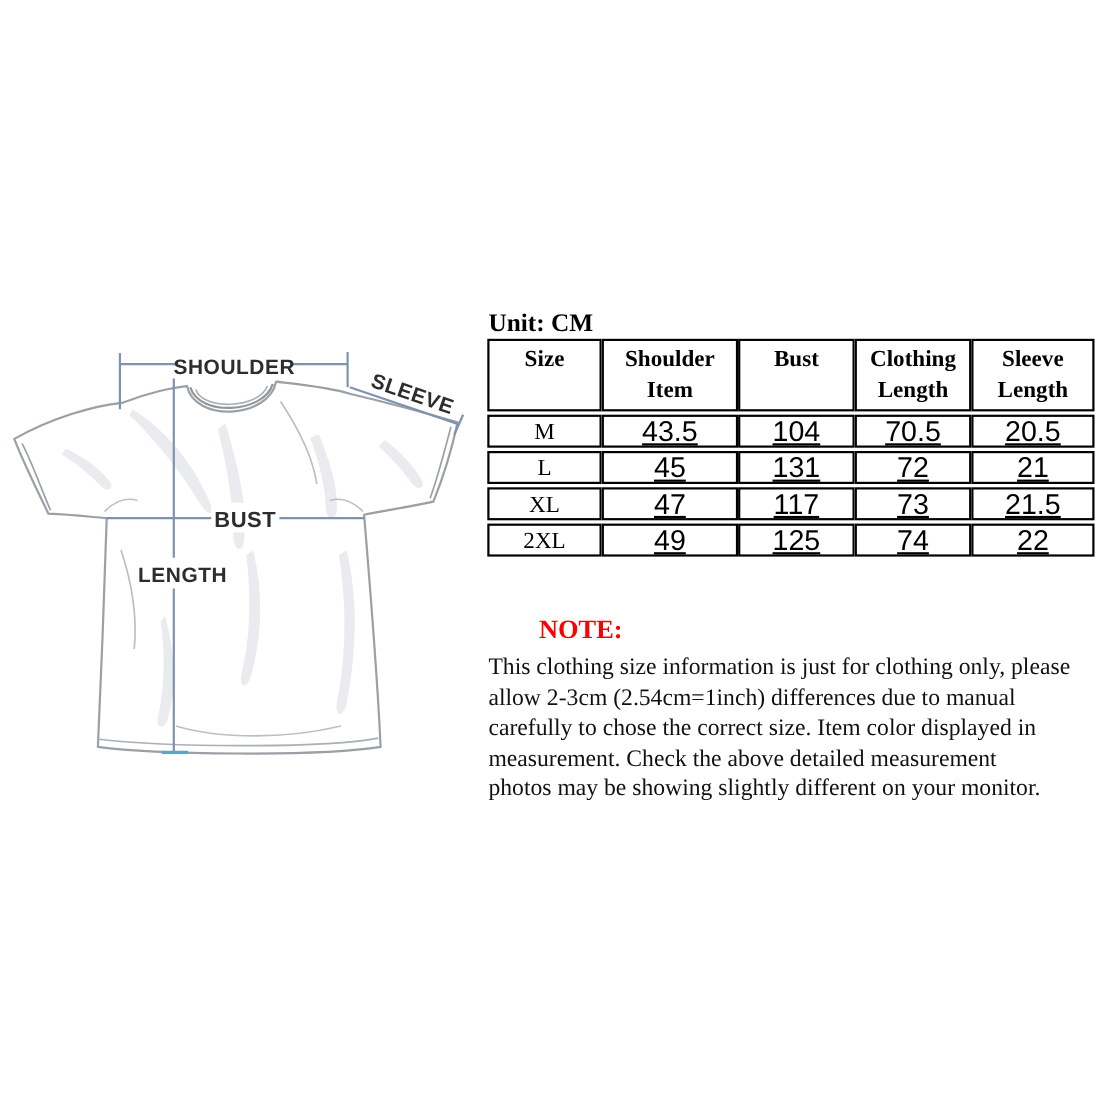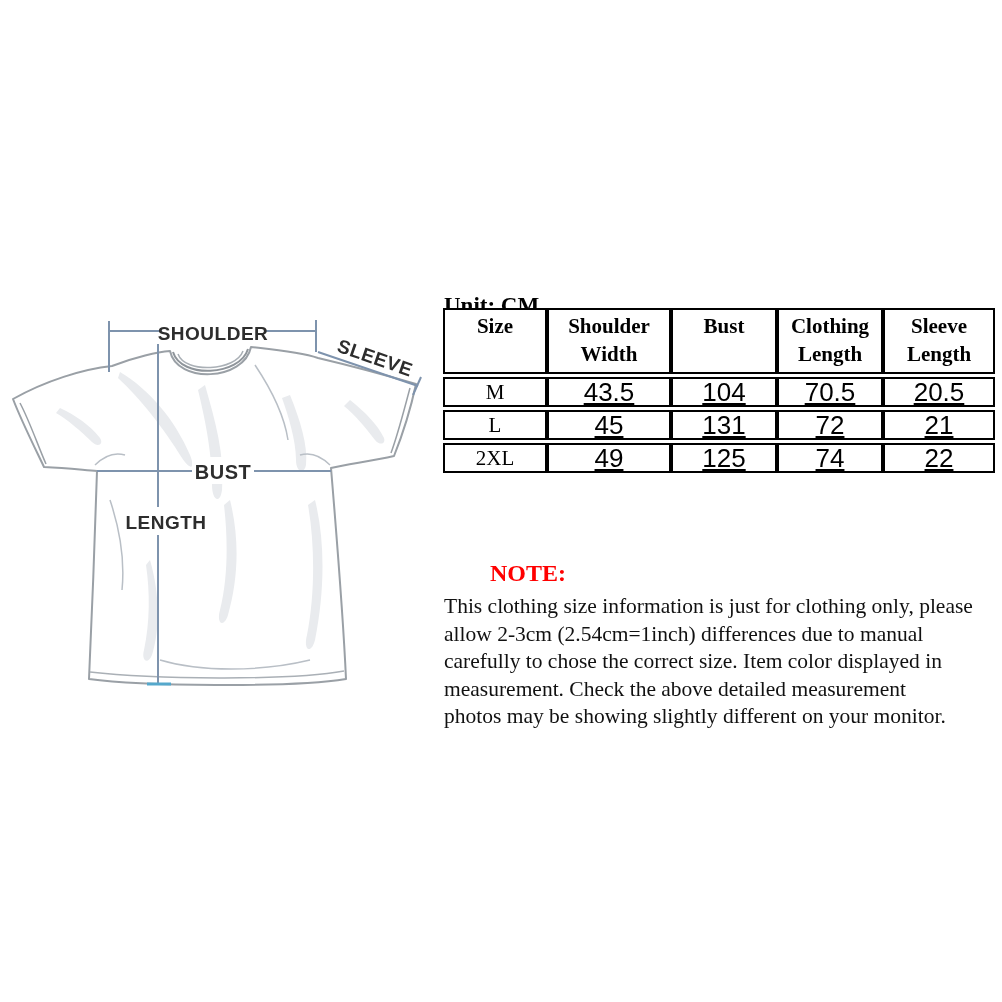--- a/index.html
+++ b/index.html
@@ -26,21 +26,20 @@
   }
 
   
   .unit-label {
     position: absolute;
     left: 444px; top: 281px;
     font-family: "Liberation Serif", serif;
     font-weight: bold;
     font-size: 23px;
     color: #000;
-    margin-top: 12px;
   }
   .size-table {
     position: absolute;
     left: 443px; top: 305px;
     border-collapse: separate;
     border-spacing: 0 3px;
     table-layout: fixed;
     width: 542px;
   }
   .size-table th, .size-table td {
@@ -175,21 +174,21 @@
   <div class="unit-label">Unit: CM</div>
 
   <table class="size-table">
     <thead>
       <tr>
         <th class="col-size">
           <div>Size</div>
         </th>
         <th class="col-shldr">
           <div>Shoulder</div>
-          <div>Width</div>
+          <div>Item</div>
         </th>
         <th class="col-bust">
           <div>Bust</div>
         </th>
         <th class="col-cloth">
           <div>Clothing</div>
           <div>Length</div>
         </th>
         <th class="col-sleeve">
           <div>Sleeve</div>
@@ -204,20 +203,27 @@
         <td class="value-cell">104</td>
         <td class="value-cell">70.5</td>
         <td class="value-cell">20.5</td>
       </tr>
       <tr>
         <td class="size-cell">L</td>
         <td class="value-cell">45</td>
         <td class="value-cell">131</td>
         <td class="value-cell">72</td>
         <td class="value-cell">21</td>
+      </tr>
+      <tr>
+        <td class="size-cell">XL</td>
+        <td class="value-cell">47</td>
+        <td class="value-cell">117</td>
+        <td class="value-cell">73</td>
+        <td class="value-cell">21.5</td>
       </tr>
       <tr>
         <td class="size-cell">2XL</td>
         <td class="value-cell">49</td>
         <td class="value-cell">125</td>
         <td class="value-cell">74</td>
         <td class="value-cell">22</td>
       </tr>
     </tbody>
   </table>

